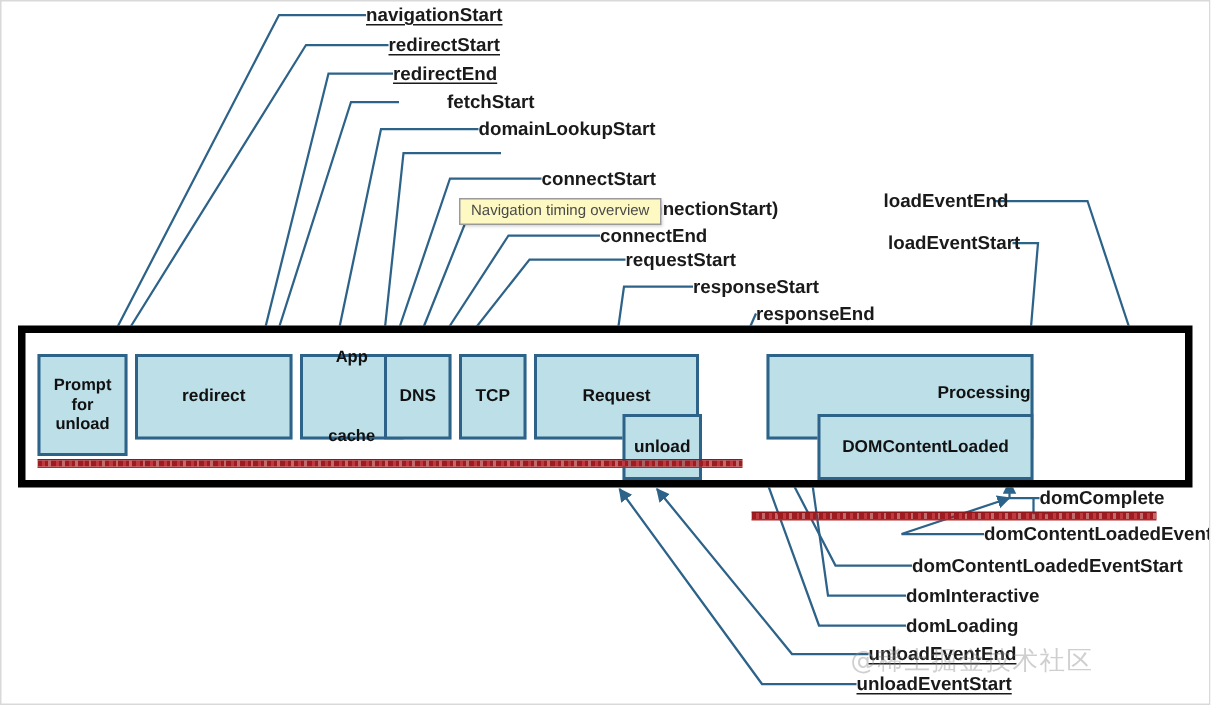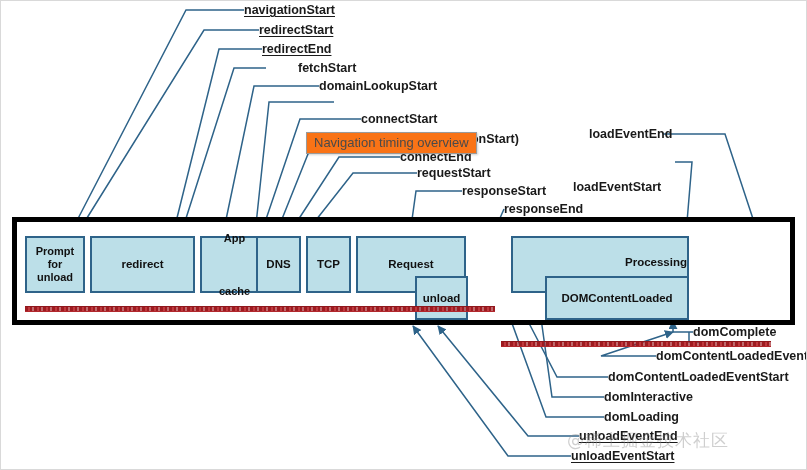--- a/index.html
+++ b/index.html
@@ -60,24 +60,24 @@
     background:repeating-linear-gradient(90deg,#9e1b20 0px,#9e1b20 3px,#c0393e 3px,#c0393e 5px,#9e1b20 5px,#9e1b20 7px,rgba(158,27,32,.65) 7px,rgba(158,27,32,.65) 9px);
     border-top:1px solid #8f171c;
     border-bottom:1px solid #b2282d;
   }
 
   
   #tooltip{
     position:absolute;
     left:305px;top:131px;
     padding:2px 7px 3px 7px;
-    background:#f97316;
+    background:#fef9c3;
     border:1px solid #9a9a9a;
     font-family:"Liberation Sans",sans-serif;
-    font-size:13px;
+    font-size:10px;
     font-weight:normal;
     color:#4a4a4a;
     white-space:nowrap;
     box-shadow:1px 1px 2px rgba(0,0,0,.18);
     z-index:40;
   }
 
   #watermark{
     position:absolute;
     left:566px;top:428px;
@@ -134,27 +134,27 @@
   <div class="lbl u" style="left:261px;top:41px;">redirectEnd</div>
   <div class="lbl" style="left:263px;top:60px;margin-left:34px;">fetchStart</div>
   <div class="lbl" style="left:318px;top:78px;">domainLookupStart</div>
   <div class="lbl" style="left:360px;top:111px;">connectStart</div>
   <div class="lbl" style="left:372px;top:131px;">(secureConnectionStart)</div>
   <div class="lbl" style="left:399px;top:149px;">connectEnd</div>
   <div class="lbl" style="left:416px;top:165px;">requestStart</div>
   <div class="lbl" style="left:461px;top:183px;">responseStart</div>
   <div class="lbl" style="left:503px;top:201px;">responseEnd</div>
   <div class="lbl" style="left:588px;top:126px;">loadEventEnd</div>
-  <div class="lbl" style="left:572px;top:154px;margin-top:25px;">loadEventStart</div>
+  <div class="lbl" style="left:591px;top:154px;">loadEventStart</div>
 
   <div id="tooltip">Navigation timing overview</div>
 
   <div id="frame">
 
-    <div class="phase small" style="left:8px;top:14px;width:60px;height:57px;flex-direction:column;">
+    <div class="phase small" style="left:8px;top:14px;width:60px;height:68px;flex-direction:column;">
       <span>Prompt</span>
       <span>for</span>
       <span>unload</span>
     </div>
 
     <div class="phase" style="left:73px;top:14px;width:105px;height:57px;">
       <span>redirect</span>
     </div>
 
     <div class="phase small" style="left:183px;top:14px;width:69px;height:57px;flex-direction:column;gap:40px;">

